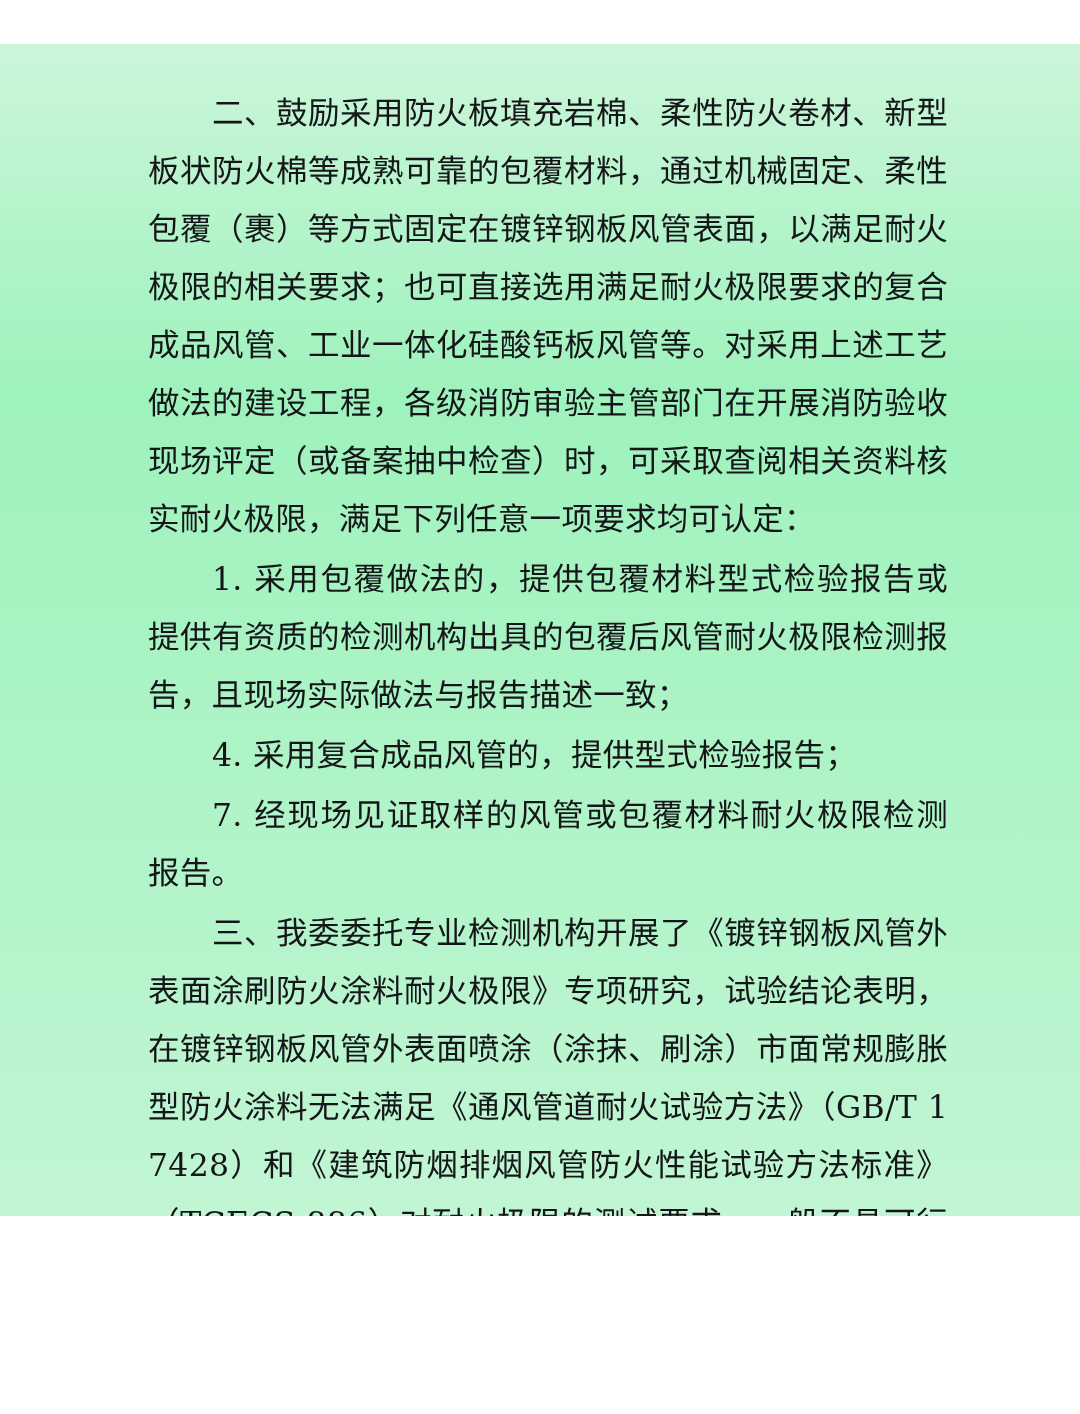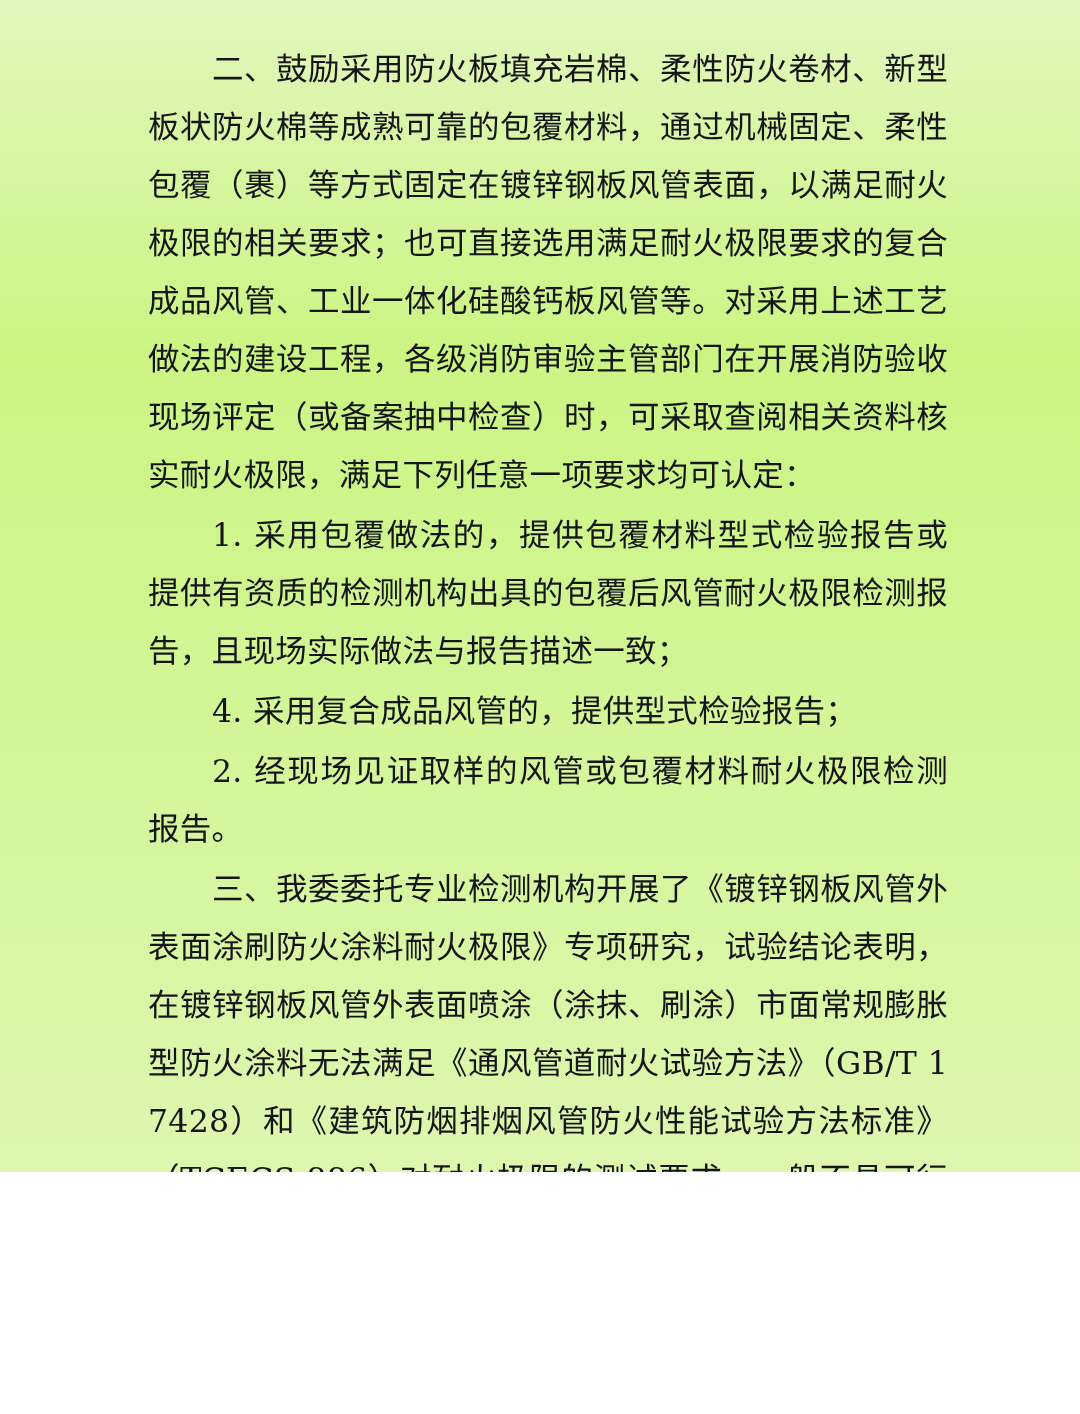--- a/index.html
+++ b/index.html
@@ -4,24 +4,25 @@
 <style>
   html, body {
     margin: 0;
     padding: 0;
     background: #ffffff;
   }
   .page {
     position: relative;
     width: 1080px;
     height: 1172px;
-    background: #bef264;
+    background: #86efac;
     overflow: hidden;
     font-family: "DejaVu Serif", "Liberation Serif", serif;
     color: #15161a;
+    margin-top: 44px;
   }
   .content {
     position: absolute;
     left: 148px;
     top: 40px;
     width: 800px;
   }
   p.para {
     margin: 0 0 2px 0;
     font-size: 31.5px;
@@ -55,17 +56,17 @@
   }
 </style>
 </head>
 <body>
 
 <div class="page">
   <div class="content">
     <p class="para indent">二、鼓励采用防火板填充岩棉、柔性防火卷材、新型板状防火棉等成熟可靠的包覆材料，通过机械固定、柔性包覆（裹）等方式固定在镀锌钢板风管表面，以满足耐火极限的相关要求；也可直接选用满足耐火极限要求的复合成品风管、工业一体化硅酸钙板风管等。对采用上述工艺做法的建设工程，各级消防审验主管部门在开展消防验收现场评定（或备案抽中检查）时，可采取查阅相关资料核实耐火极限，满足下列任意一项要求均可认定：</p>
     <p class="para indent">1. 采用包覆做法的，提供包覆材料型式检验报告或提供有资质的检测机构出具的包覆后风管耐火极限检测报告，且现场实际做法与报告描述一致；</p>
     <p class="para indent">4. 采用复合成品风管的，提供型式检验报告；</p>
-    <p class="para indent">2. 经现场见证取样的风管或包覆材料耐火极限检测报告。</p>
+    <p class="para indent">7. 经现场见证取样的风管或包覆材料耐火极限检测报告。</p>
     <p class="para indent">三、我委委托专业检测机构开展了《镀锌钢板风管外表面涂刷防火涂料耐火极限》专项研究，试验结论表明，在镀锌钢板风管外表面喷涂（涂抹、刷涂）市面常规膨胀型防火涂料无法满足《通风管道耐火试验方法》（GB/T 17428）和《建筑防烟排烟风管防火性能试验方法标准》（TCECS 886）对耐火极限的测试要求，一般不具可行性。对采用该种工艺做法的，各级消防审验主管部门在开展消防验收现场评定（或备案抽中检查）时应严格核查，查阅是否通过现场见证取样取得有资质检测机构出具的满足《通风管道耐火试验方法》（GB/T 17428）或《建筑防烟排烟风管防火性能试验方法标准》（TCECS 886）的见证取样检验报告，耐火完整性</p>
   </div>
   <div class="footer">—2—</div>
 </div>
 
 </body></html>

